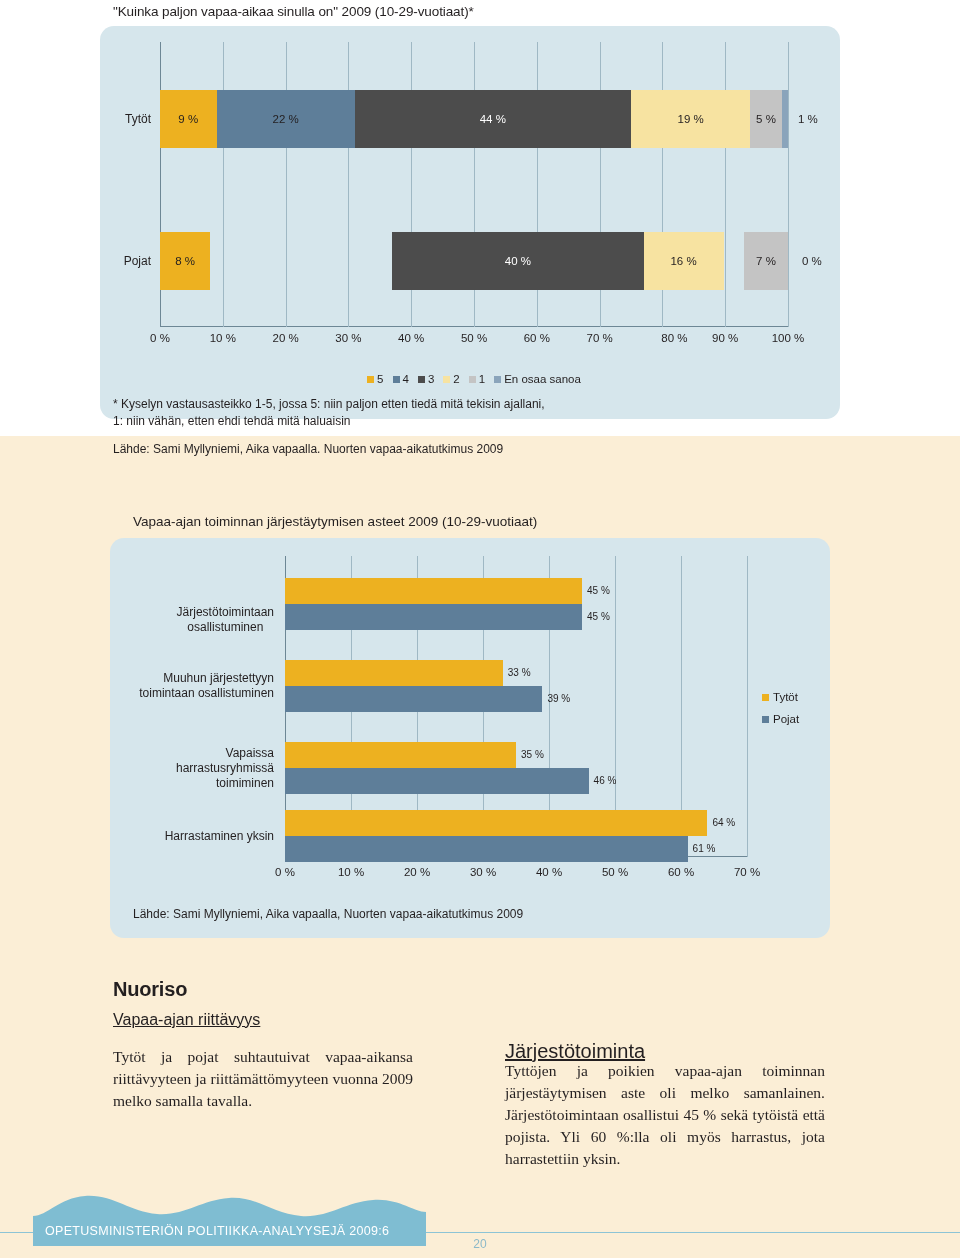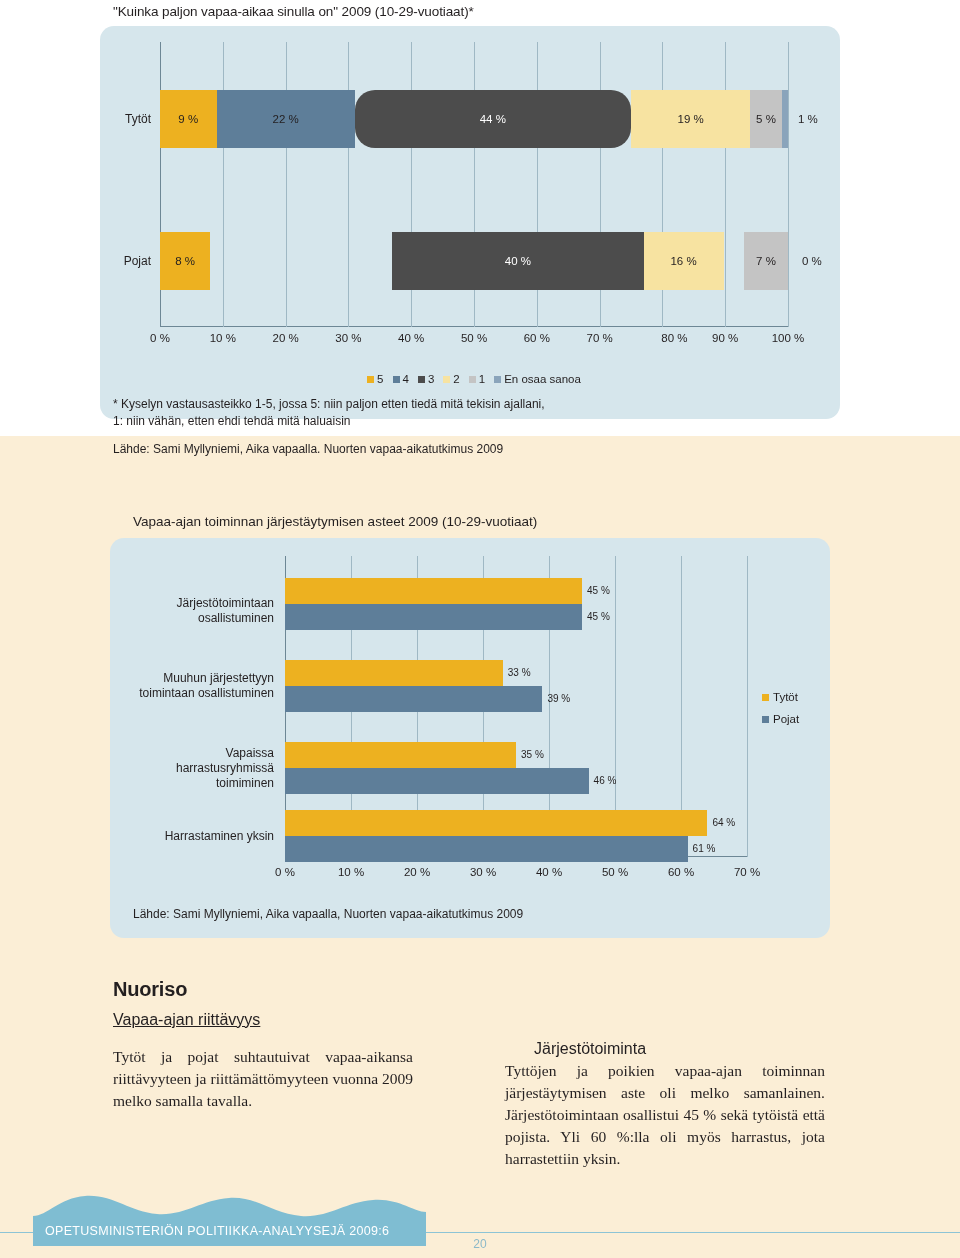--- a/index.html
+++ b/index.html
@@ -138,22 +138,23 @@
   #article-heading {
     position: absolute; left: 113px; top: 978px;
     font-size: 20px; font-weight: bold; letter-spacing: -0.2px;
   }
   #col-left-sub {
     position: absolute; left: 113px; top: 1011px;
     font-size: 16px;
     text-decoration: underline;
   }
   #col-right-sub {
-    position: absolute; left: 534px; top: 1040px;
-    font-size: 16px;
+    position: absolute; left: 505px; top: 1040px;
+    font-size: 20px;
+    text-decoration: underline;
   }
   .body-col {
     position: absolute;
     font-family: "Liberation Serif", serif;
     font-size: 15.5px; line-height: 22px;
     text-align: justify;
   }
   #col-left-body { left: 113px; top: 1046px; width: 300px; }
   #col-right-body { left: 505px; top: 1060px; width: 320px; }
 
@@ -193,21 +194,21 @@
     <div class="c1-grid" style="left: 314px;"></div>
     <div class="c1-grid" style="left: 376.8px;"></div>
     <div class="c1-grid" style="left: 439.6px;"></div>
     <div class="c1-grid" style="left: 502.4px;"></div>
     <div class="c1-grid" style="left: 565.2px;"></div>
     <div class="c1-grid" style="left: 628px;"></div>
     <div class="c1-row" style="top: 48px; width: 628px;">
       <div class="c1-rowlabel">Tytöt</div>
       <div class="c1-seg" style="left: 0px; width: 56.52px; background: rgb(237, 177, 32); color: rgb(35, 31, 32);">9 %</div>
       <div class="c1-seg" style="left: 56.52px; width: 138.16px; background: rgb(94, 126, 153); color: rgb(35, 31, 32);">22 %</div>
-      <div class="c1-seg" style="left: 194.68px; width: 276.32px; background: rgb(76, 76, 76); color: rgb(255, 255, 255); border-radius: 20px;">44 %</div>
+      <div class="c1-seg" style="left: 194.68px; width: 276.32px; background: rgb(76, 76, 76); color: rgb(255, 255, 255);">44 %</div>
       <div class="c1-seg" style="left: 471px; width: 119.32px; background: rgb(247, 227, 161); color: rgb(35, 31, 32);">19 %</div>
       <div class="c1-seg" style="left: 590.32px; width: 31.4px; background: rgb(196, 196, 196); color: rgb(35, 31, 32);">5 %</div>
       <div class="c1-seg" style="left: 621.72px; width: 6.28px; background: rgb(138, 164, 187);"></div>
       <div class="c1-out" style="left: 638px;">1 %</div>
     </div>
     <div class="c1-row" style="top: 190px; width: 628px;">
       <div class="c1-rowlabel">Pojat</div>
       <div class="c1-seg" style="left: 0px; width: 50.24px; background: rgb(237, 177, 32); color: rgb(35, 31, 32);">8 %</div>
       <div class="c1-seg" style="left: 232.36px; width: 251.2px; background: rgb(76, 76, 76); color: rgb(255, 255, 255);">40 %</div>
       <div class="c1-seg" style="left: 483.56px; width: 80px; background: rgb(247, 227, 161); color: rgb(35, 31, 32);">16 %</div>
@@ -266,21 +267,21 @@
 <div class="c2-plot" id="c2-plot">
   <div class="c2-axis"></div>
   <div class="c2-baseline"></div>
 <div class="c2-grid" style="left: 66px;"></div>
     <div class="c2-grid" style="left: 132px;"></div>
     <div class="c2-grid" style="left: 198px;"></div>
     <div class="c2-grid" style="left: 264px;"></div>
     <div class="c2-grid" style="left: 330px;"></div>
     <div class="c2-grid" style="left: 396px;"></div>
     <div class="c2-grid" style="left: 462px;"></div>
-    <div class="c2-catlabel" style="top: 40px;">
+    <div class="c2-catlabel" style="top: 49px; text-align: center;">
       <div>Järjestötoimintaan</div>
       <div>osallistuminen</div>
     </div>
     <div class="c2-bar" style="top: 22px; width: 297px; background: rgb(237, 177, 32);"></div>
     <div class="c2-val" style="top: 22px; left: 297px;">45 %</div>
     <div class="c2-bar" style="top: 48px; width: 297px; background: rgb(94, 126, 153);"></div>
     <div class="c2-val" style="top: 48px; left: 297px;">45 %</div>
     <div class="c2-catlabel" style="top: 115px; margin-left: 29px;">
       <div>Muuhun järjestettyyn</div>
       <div>toimintaan osallistuminen</div>

